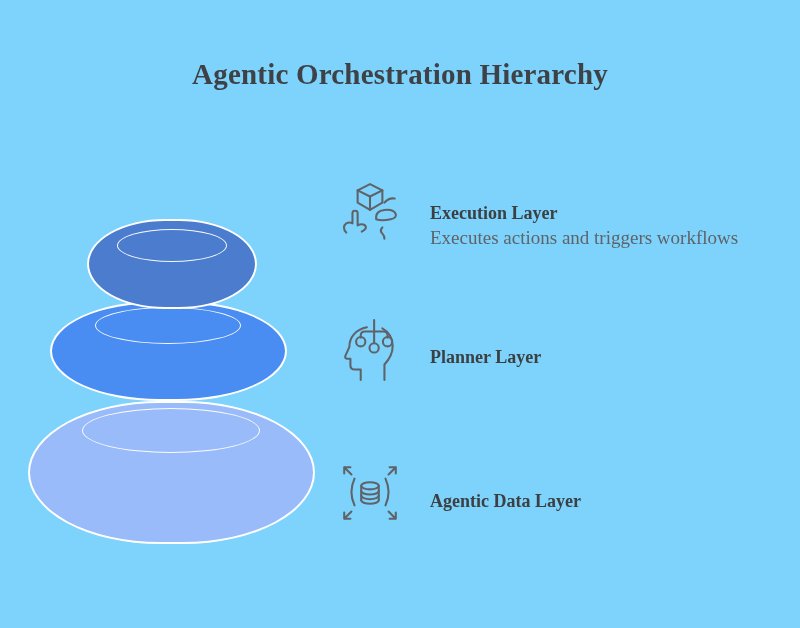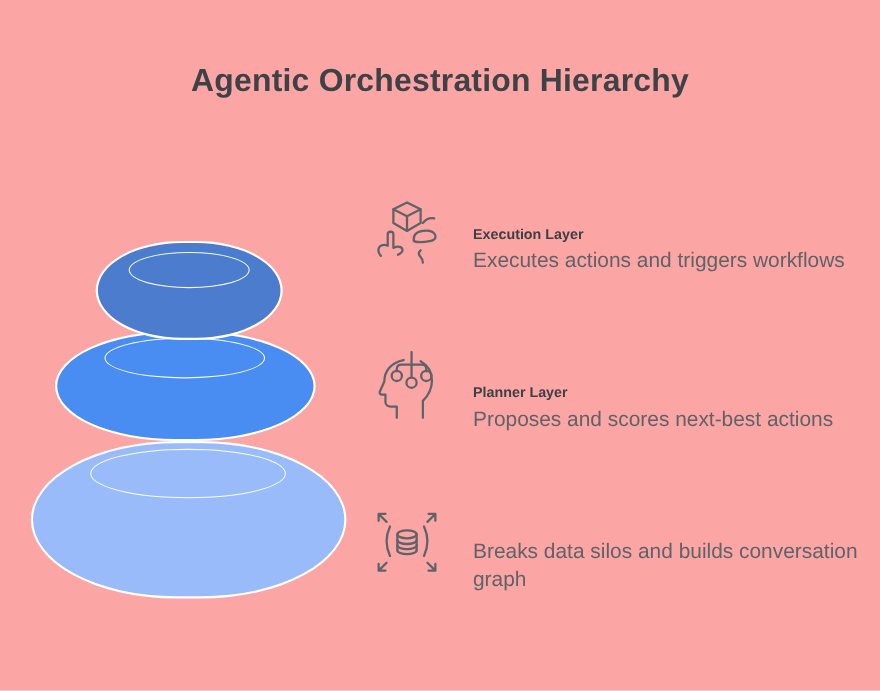--- a/index.html
+++ b/index.html
@@ -1,18 +1,18 @@
 <!DOCTYPE html>
 <html><head>
 <meta charset="utf-8">
 <style>
   html,body{margin:0;padding:0;background:#ffffff;}
   #canvas{
-    position:relative;width:800px;height:628px;background:#fca5a5;overflow:hidden;
-    font-family:Liberation Sans, sans-serif;
+    position:relative;width:800px;height:628px;background:#7dd3fc;overflow:hidden;
+    font-family:Liberation Serif, serif;
   }
   
   .title{
     position:absolute;left:0;top:58px;width:800px;text-align:center;
     font-size:29px;font-weight:bold;color:#3e4247;letter-spacing:.2px;
   }
   
   .stone{
     position:absolute;border:2px solid #ffffff;box-sizing:border-box;
     border-radius:46% / 50%;
@@ -30,21 +30,21 @@
   
   .row-icon{position:absolute;left:337px;width:66px;height:66px;color:#5f6368;}
   .row-icon svg{width:100%;height:100%;}
   .icon-execution{top:180px;}
   .icon-planner{top:318px;}
   .icon-data{top:460px;}
   .row-text{position:absolute;left:430px;width:356px;}
   .text-execution{top:201px;}
   .text-planner{top:345px;}
   .text-data{top:489px;}
-  .row-heading{font-size:13px;line-height:24px;font-weight:bold;color:#3c4043;}
+  .row-heading{font-size:18px;line-height:24px;font-weight:bold;color:#3c4043;}
   .row-desc{font-size:19px;line-height:26px;font-weight:400;color:#5f6368;}
 </style>
 </head>
 <body>
 
 <div id="canvas">
 
   <div class="title" style="color: rgb(62, 66, 71);">Agentic Orchestration Hierarchy</div>
 
   <div class="stone stone-execution" style="background: rgb(75, 124, 206);">
@@ -79,36 +79,35 @@
       <path d="M23 19 V17 Q23 13 27 13 H45 Q49 13 49 17 V19"></path>
       <circle cx="23" cy="23" r="4.5"></circle>
       <circle cx="49" cy="23" r="4.5"></circle>
       <circle cx="36" cy="29" r="4.5"></circle>
       <path d="M29 9 C18 11 12 19 12 28 L8 37 C7.5 38.5 8.5 39.5 10 39.5 L13 39.5 L13 46 C13 48.5 15 50 17.5 50 L23 50 L23 60"></path>
       <path d="M44 10 C51 14 54 20 54 27 C54 35 50 41 46 45 L46 60"></path>
     </svg>
   </div>
   <div class="row-text text-planner">
     <div class="row-heading" style="color: rgb(60, 64, 67);">Planner Layer</div>
-    <div class="row-desc" style="color: rgb(95, 99, 104);">Proposes and scores next-best actions</div>
   </div>
 
   <div class="row-icon icon-data" style="color: rgb(95, 99, 104);">
     <svg viewBox="0 0 64 64" fill="none" stroke="currentColor" stroke-width="2" stroke-linecap="round" stroke-linejoin="round">
       <ellipse cx="32" cy="25" rx="8.5" ry="3.5"></ellipse>
       <path d="M23.5 25 V39"></path>
       <path d="M40.5 25 V39"></path>
       <path d="M23.5 39 A8.5 3.5 0 0 0 40.5 39"></path>
       <path d="M23.5 30 A8.5 3.5 0 0 0 40.5 30"></path>
       <path d="M23.5 34.5 A8.5 3.5 0 0 0 40.5 34.5"></path>
       <path d="M17 18 Q11 31 17 44"></path>
       <path d="M47 18 Q53 31 47 44"></path>
       <path d="M14 14 L7 7 M7 13 V7 H13"></path>
       <path d="M50 14 L57 7 M51 7 H57 V13"></path>
       <path d="M14 50 L7 57 M7 51 V57 H13"></path>
       <path d="M50 50 L57 57 M57 51 V57 H51"></path>
     </svg>
   </div>
   <div class="row-text text-data">
-    <div class="row-desc" style="color: rgb(95, 99, 104);">Breaks data silos and builds conversation graph</div>
+    <div class="row-heading" style="color: rgb(60, 64, 67);">Agentic Data Layer</div>
   </div>
 
 </div>
 
 </body></html>

